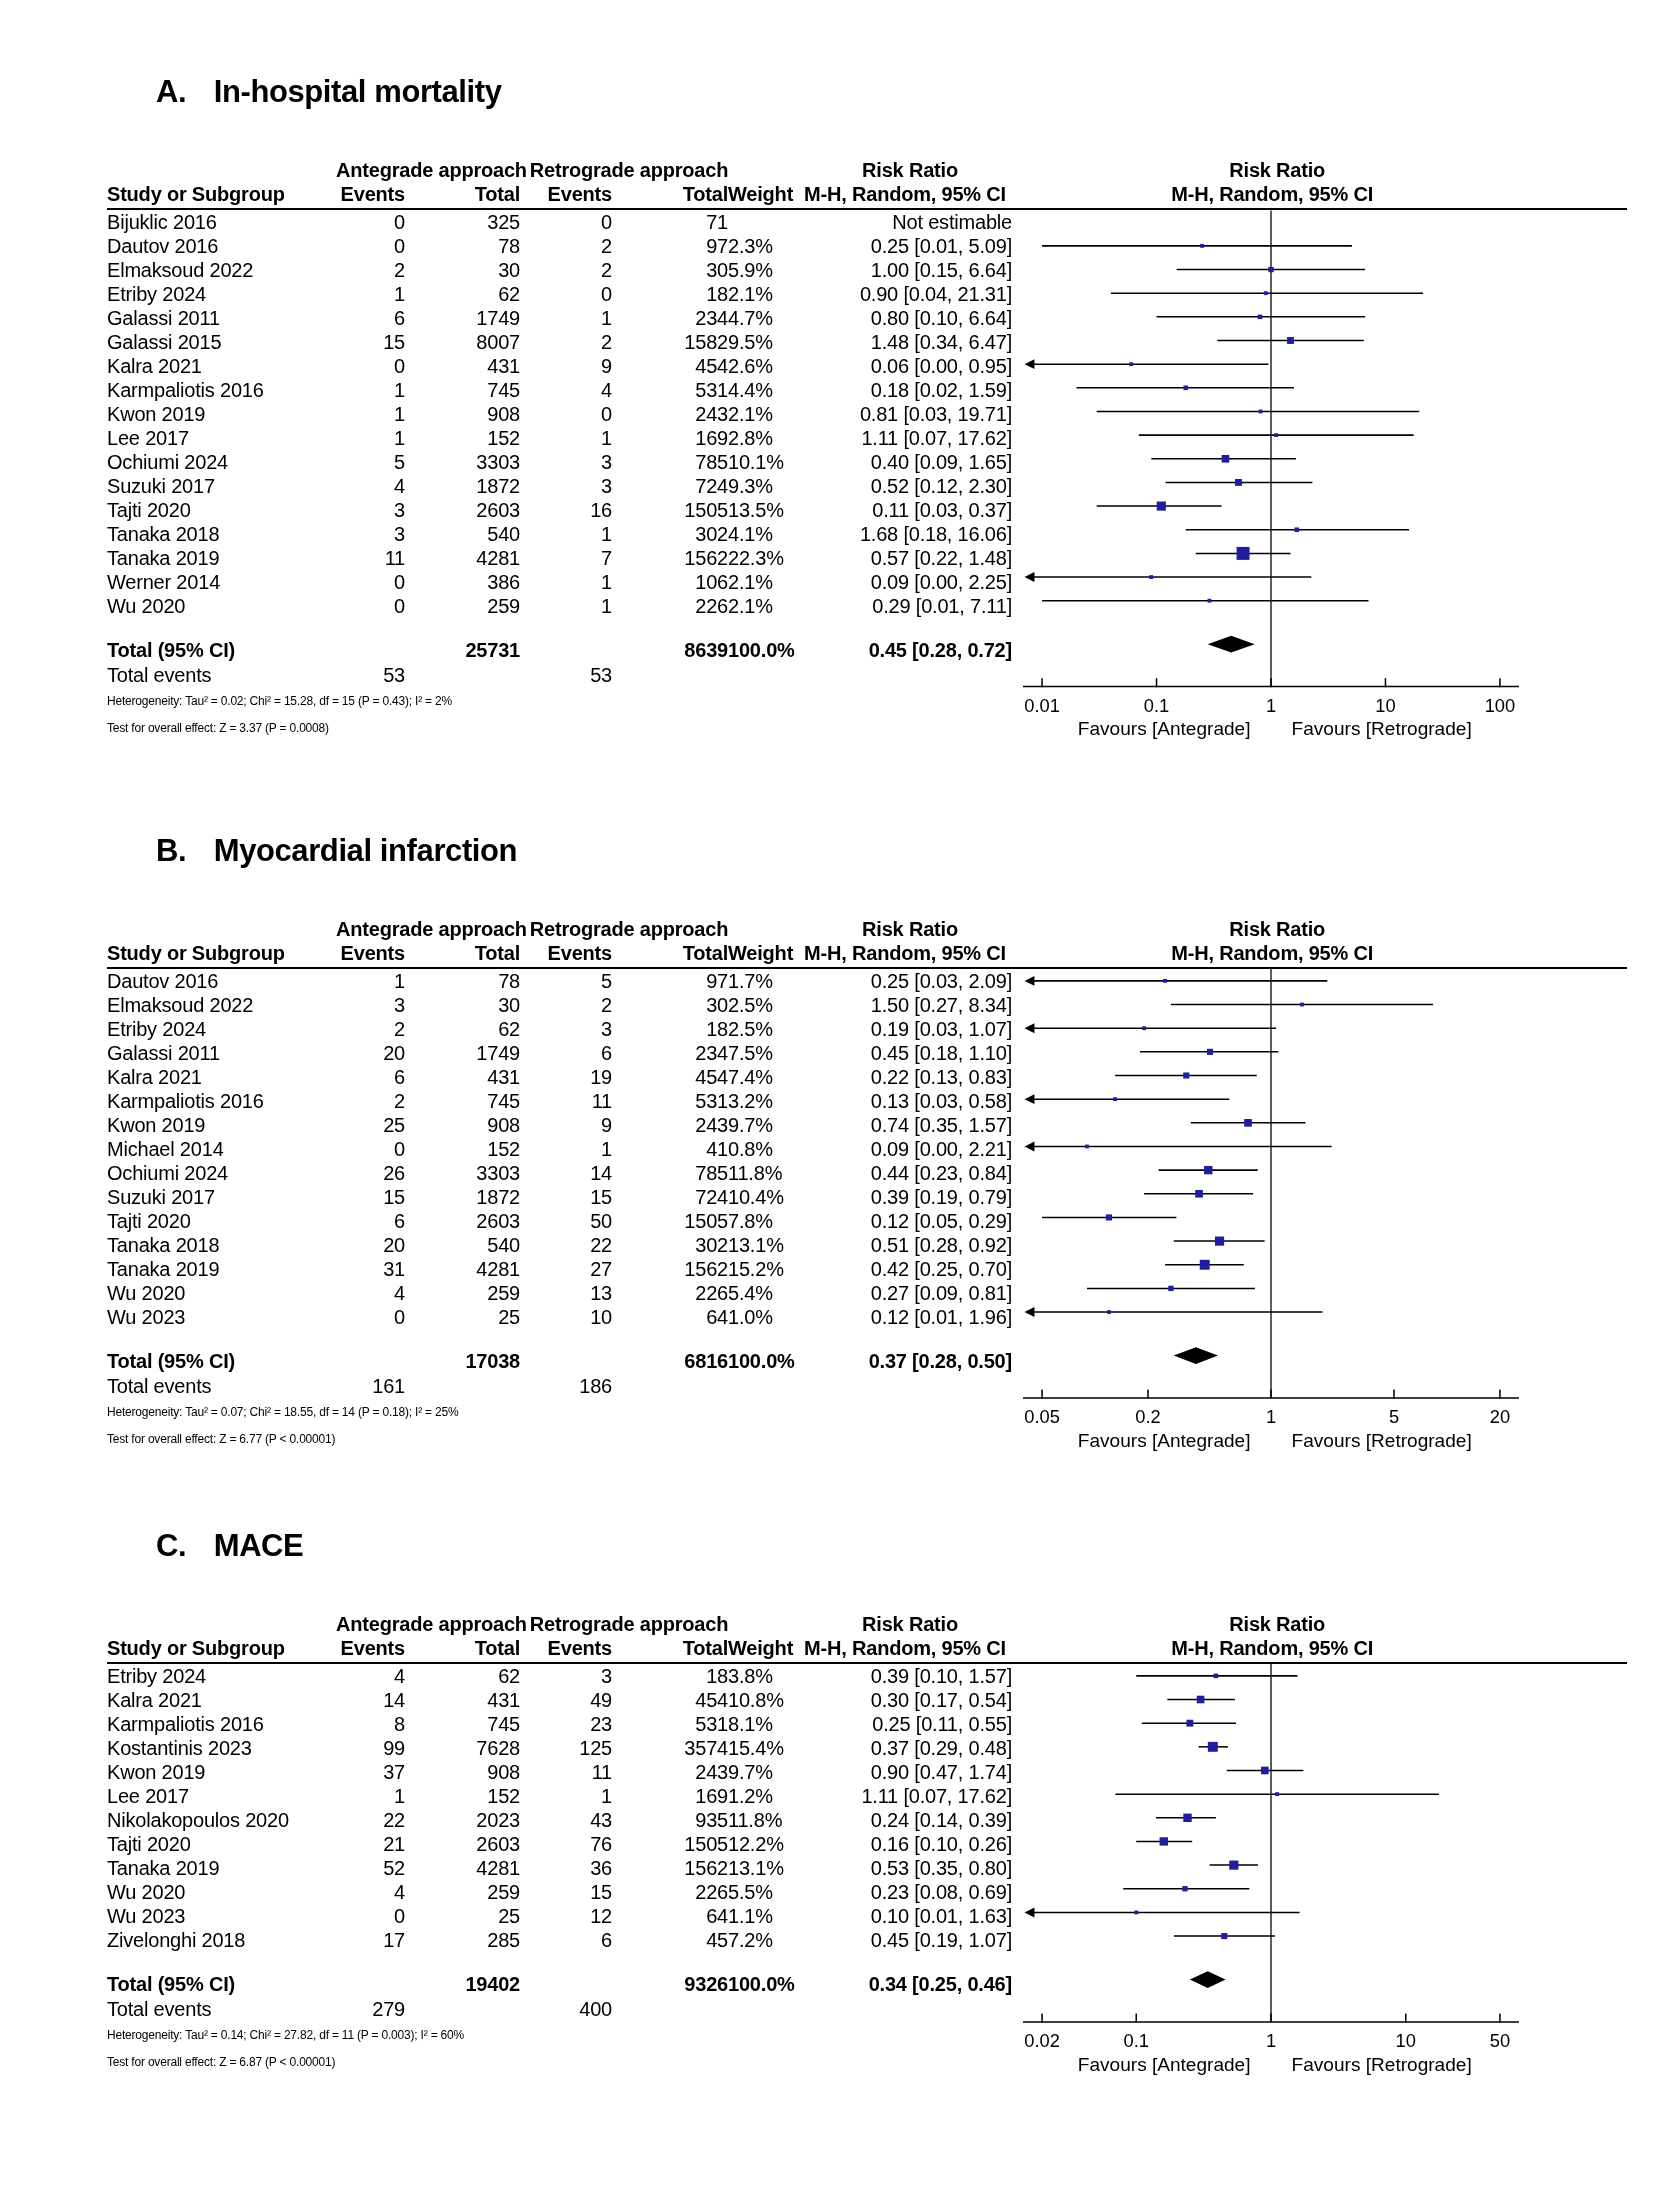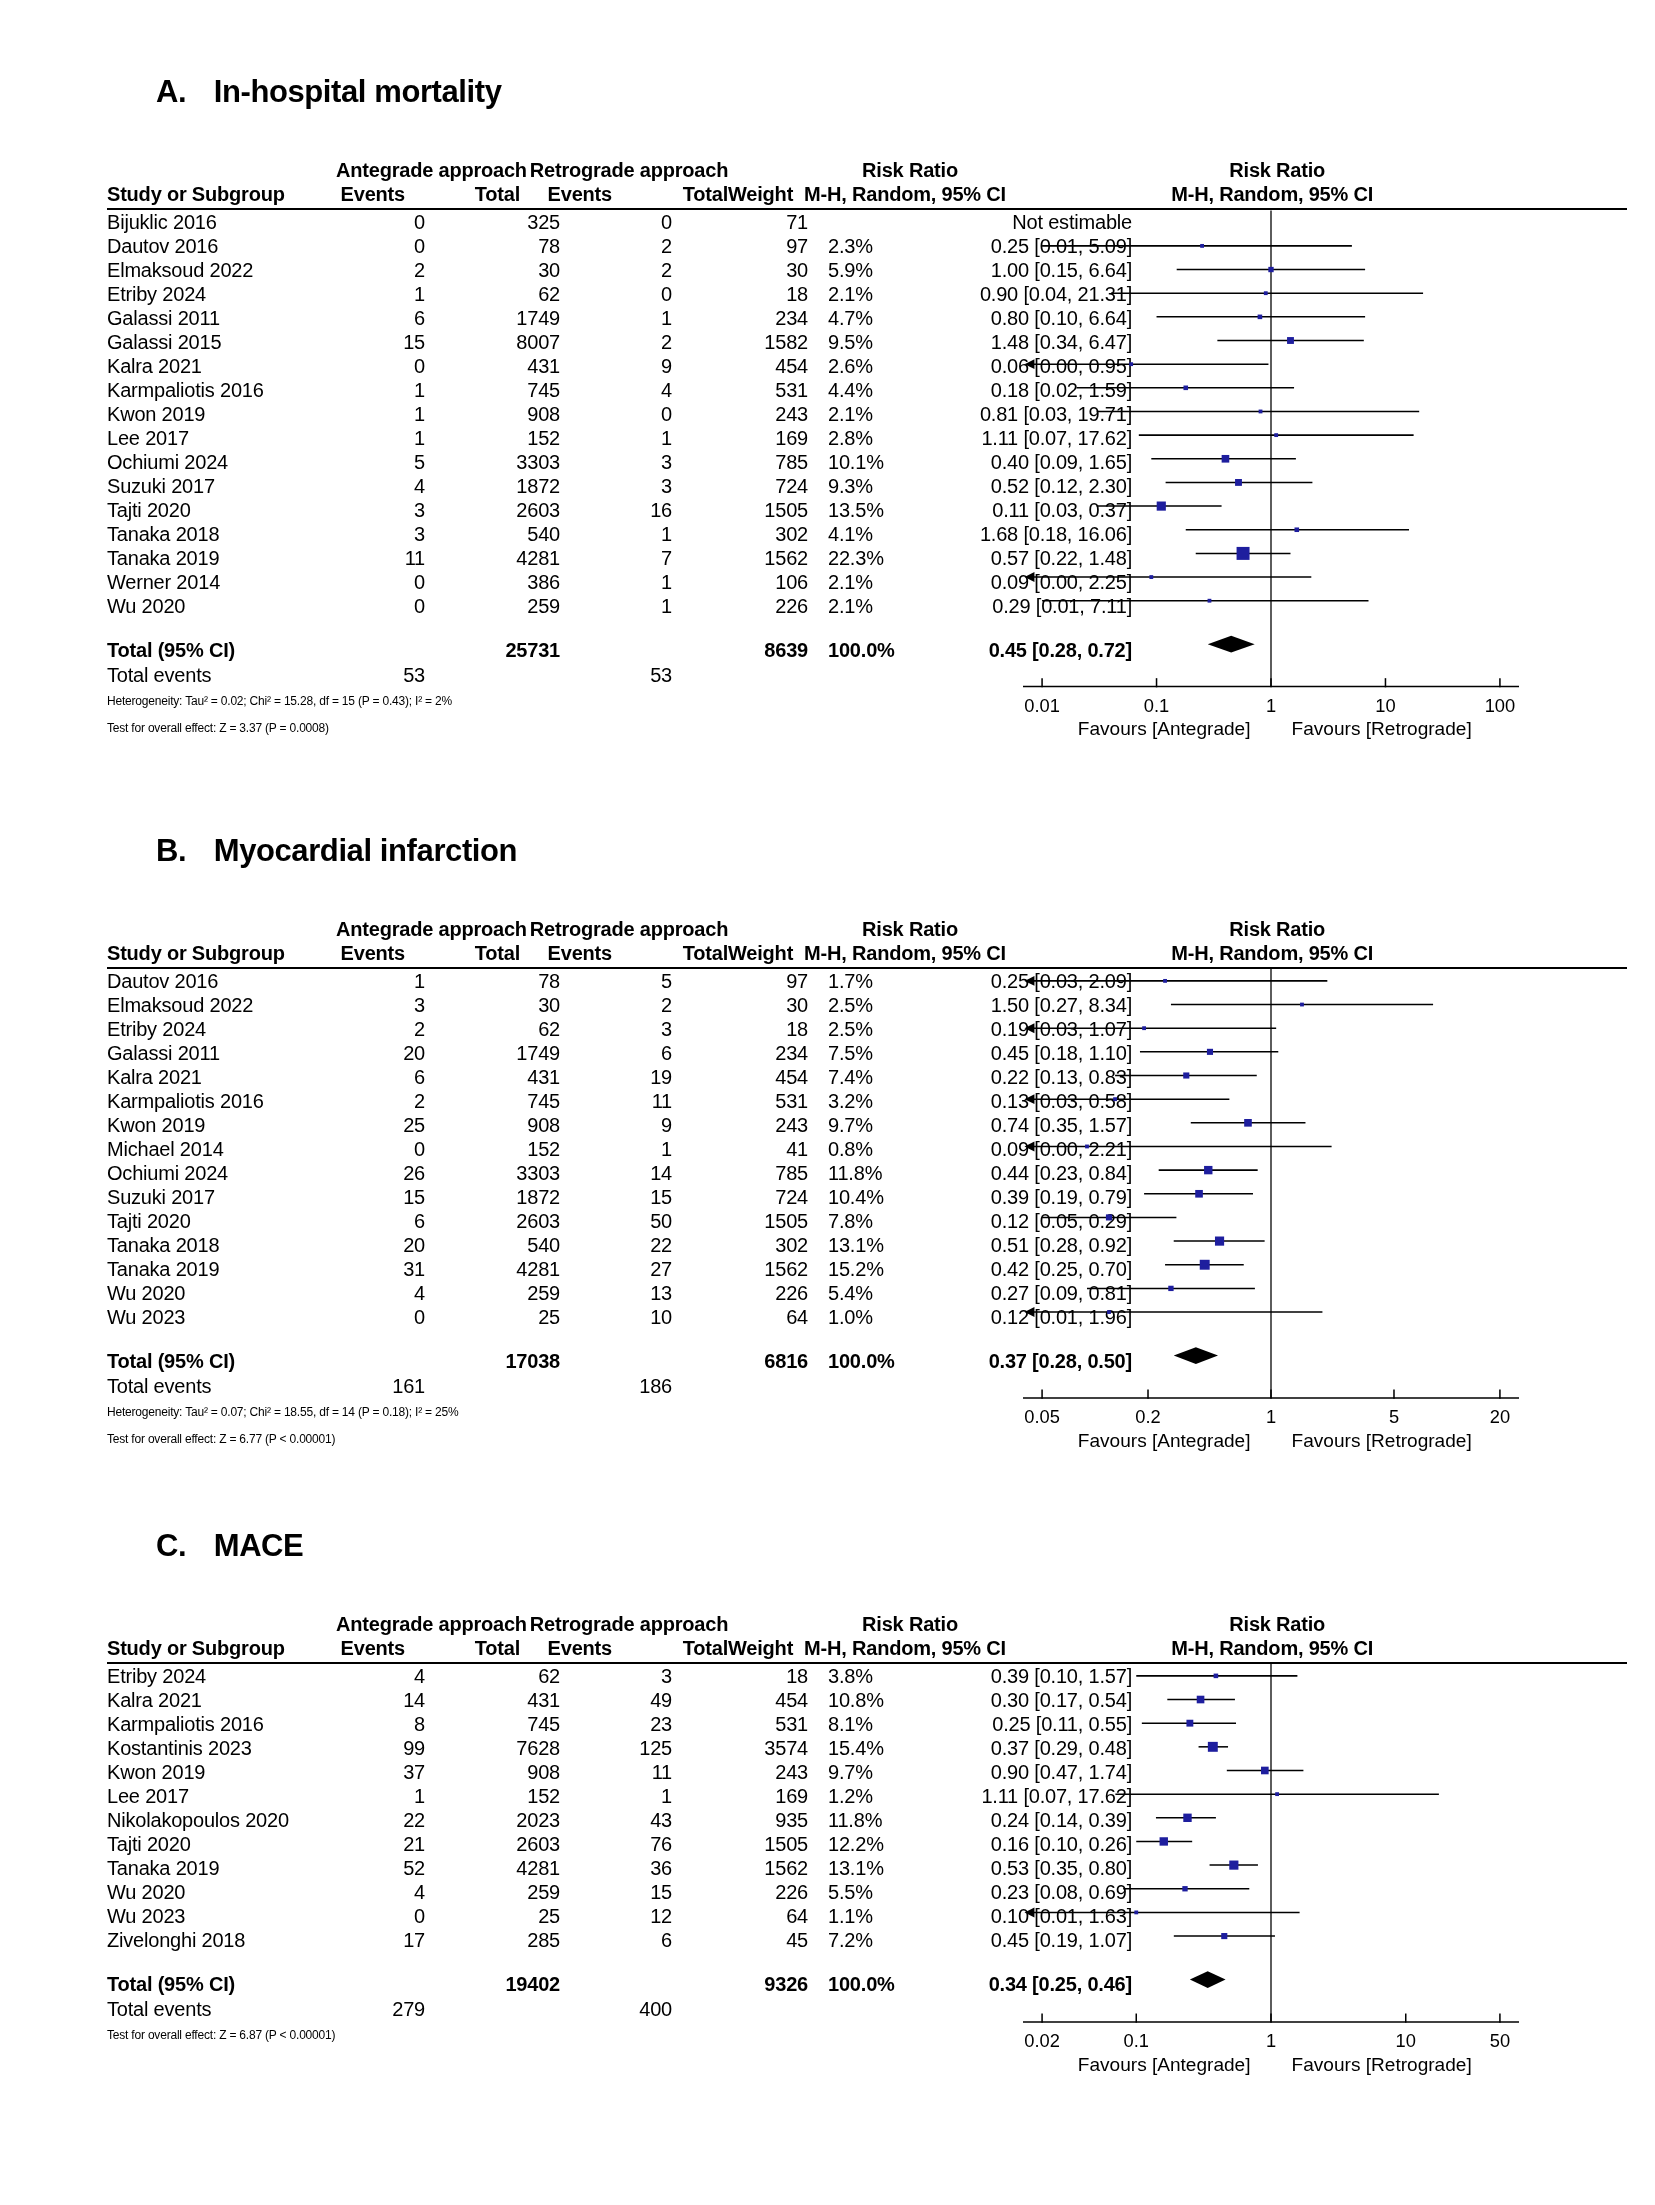--- a/index.html
+++ b/index.html
@@ -22,21 +22,21 @@
   .c-e2 { width: 92px; text-align: right; }
   .c-t2 { width: 116px; text-align: right; }
   .c-w  { width: 70px;  }
   .c-rr { width: 214px; text-align: right; }
   .c-g1 { width: 183px; text-align: center; }
   .c-g2 { width: 208px; text-align: center; margin-left: 6px; }
   .c-center { text-align: center; }
   .c-plot { width: 496px; margin-left: 12.2px; text-align: center; }
   .rule { height: 0; border-top: 2.3px solid #000; margin-top: 0.8px; }
   .pbody { position: relative; width: 1520px; }
-  .trow { display: flex; height: 24px; line-height: 24px; font-size: 20px; letter-spacing: -0.2px; gap: 20px; }
+  .trow { display: flex; height: 24px; line-height: 24px; font-size: 20px; letter-spacing: -0.2px; }
   .trow.bold { font-weight: bold; }
   .gap-row { height: 20px; }
   .ev-row { height: 26px; line-height: 26px; }
   .foot-line { height: 27px; line-height: 27px; font-size: 12px; letter-spacing: -0.2px; white-space: nowrap; }
   svg.forest { position: absolute; left: 916px; top: 0; overflow: visible; }
   svg text { font-family: "Liberation Sans", sans-serif; }
 </style>
 </head>
 <body>
 
@@ -725,20 +725,21 @@
 
   <div class="trow ev-row">
     <span class="c c-study">Total events</span>
     <span class="c c-e1">279</span>
     <span class="c c-t1"></span>
     <span class="c c-e2">400</span>
     <span class="c c-t2"></span>
     <span class="c c-w"></span>
     <span class="c c-rr"></span>
   </div>
+<div class="foot-line">Heterogeneity: Tau² = 0.14; Chi² = 27.82, df = 11 (P = 0.003); I² = 60%</div>
         <div class="foot-line">Test for overall effect: Z = 6.87 (P &lt; 0.00001)</div>
         <svg class="forest" width="496" height="419" viewBox="0 0 650 549">
           <line x1="325" y1="0" x2="325" y2="469" stroke="#2b2b2b" stroke-width="2"></line>
           <line x1="148.4224269796663" y1="15.5" x2="359.59148517794944" y2="15.5" stroke="#000000" stroke-width="2"></line>
           <rect x="249.79118078662282" y="12.5" width="6" height="6" fill="#1e1e9e"></rect>
           <line x1="189.1145382217956" y1="46.5" x2="277.7467395844433" y2="46.5" stroke="#000000" stroke-width="2"></line>
           <rect x="227.67134017448072" y="41.5" width="10" height="10" fill="#1e1e9e"></rect>
           <line x1="155.73144686570046" y1="77.5" x2="279.1538738453668" y2="77.5" stroke="#000000" stroke-width="2"></line>
           <rect x="214.18970791866525" y="73" width="9" height="9" fill="#1e1e9e"></rect>
           <line x1="230.07154321812533" y1="108.5" x2="268.71435131681653" y2="108.5" stroke="#000000" stroke-width="2"></line>

